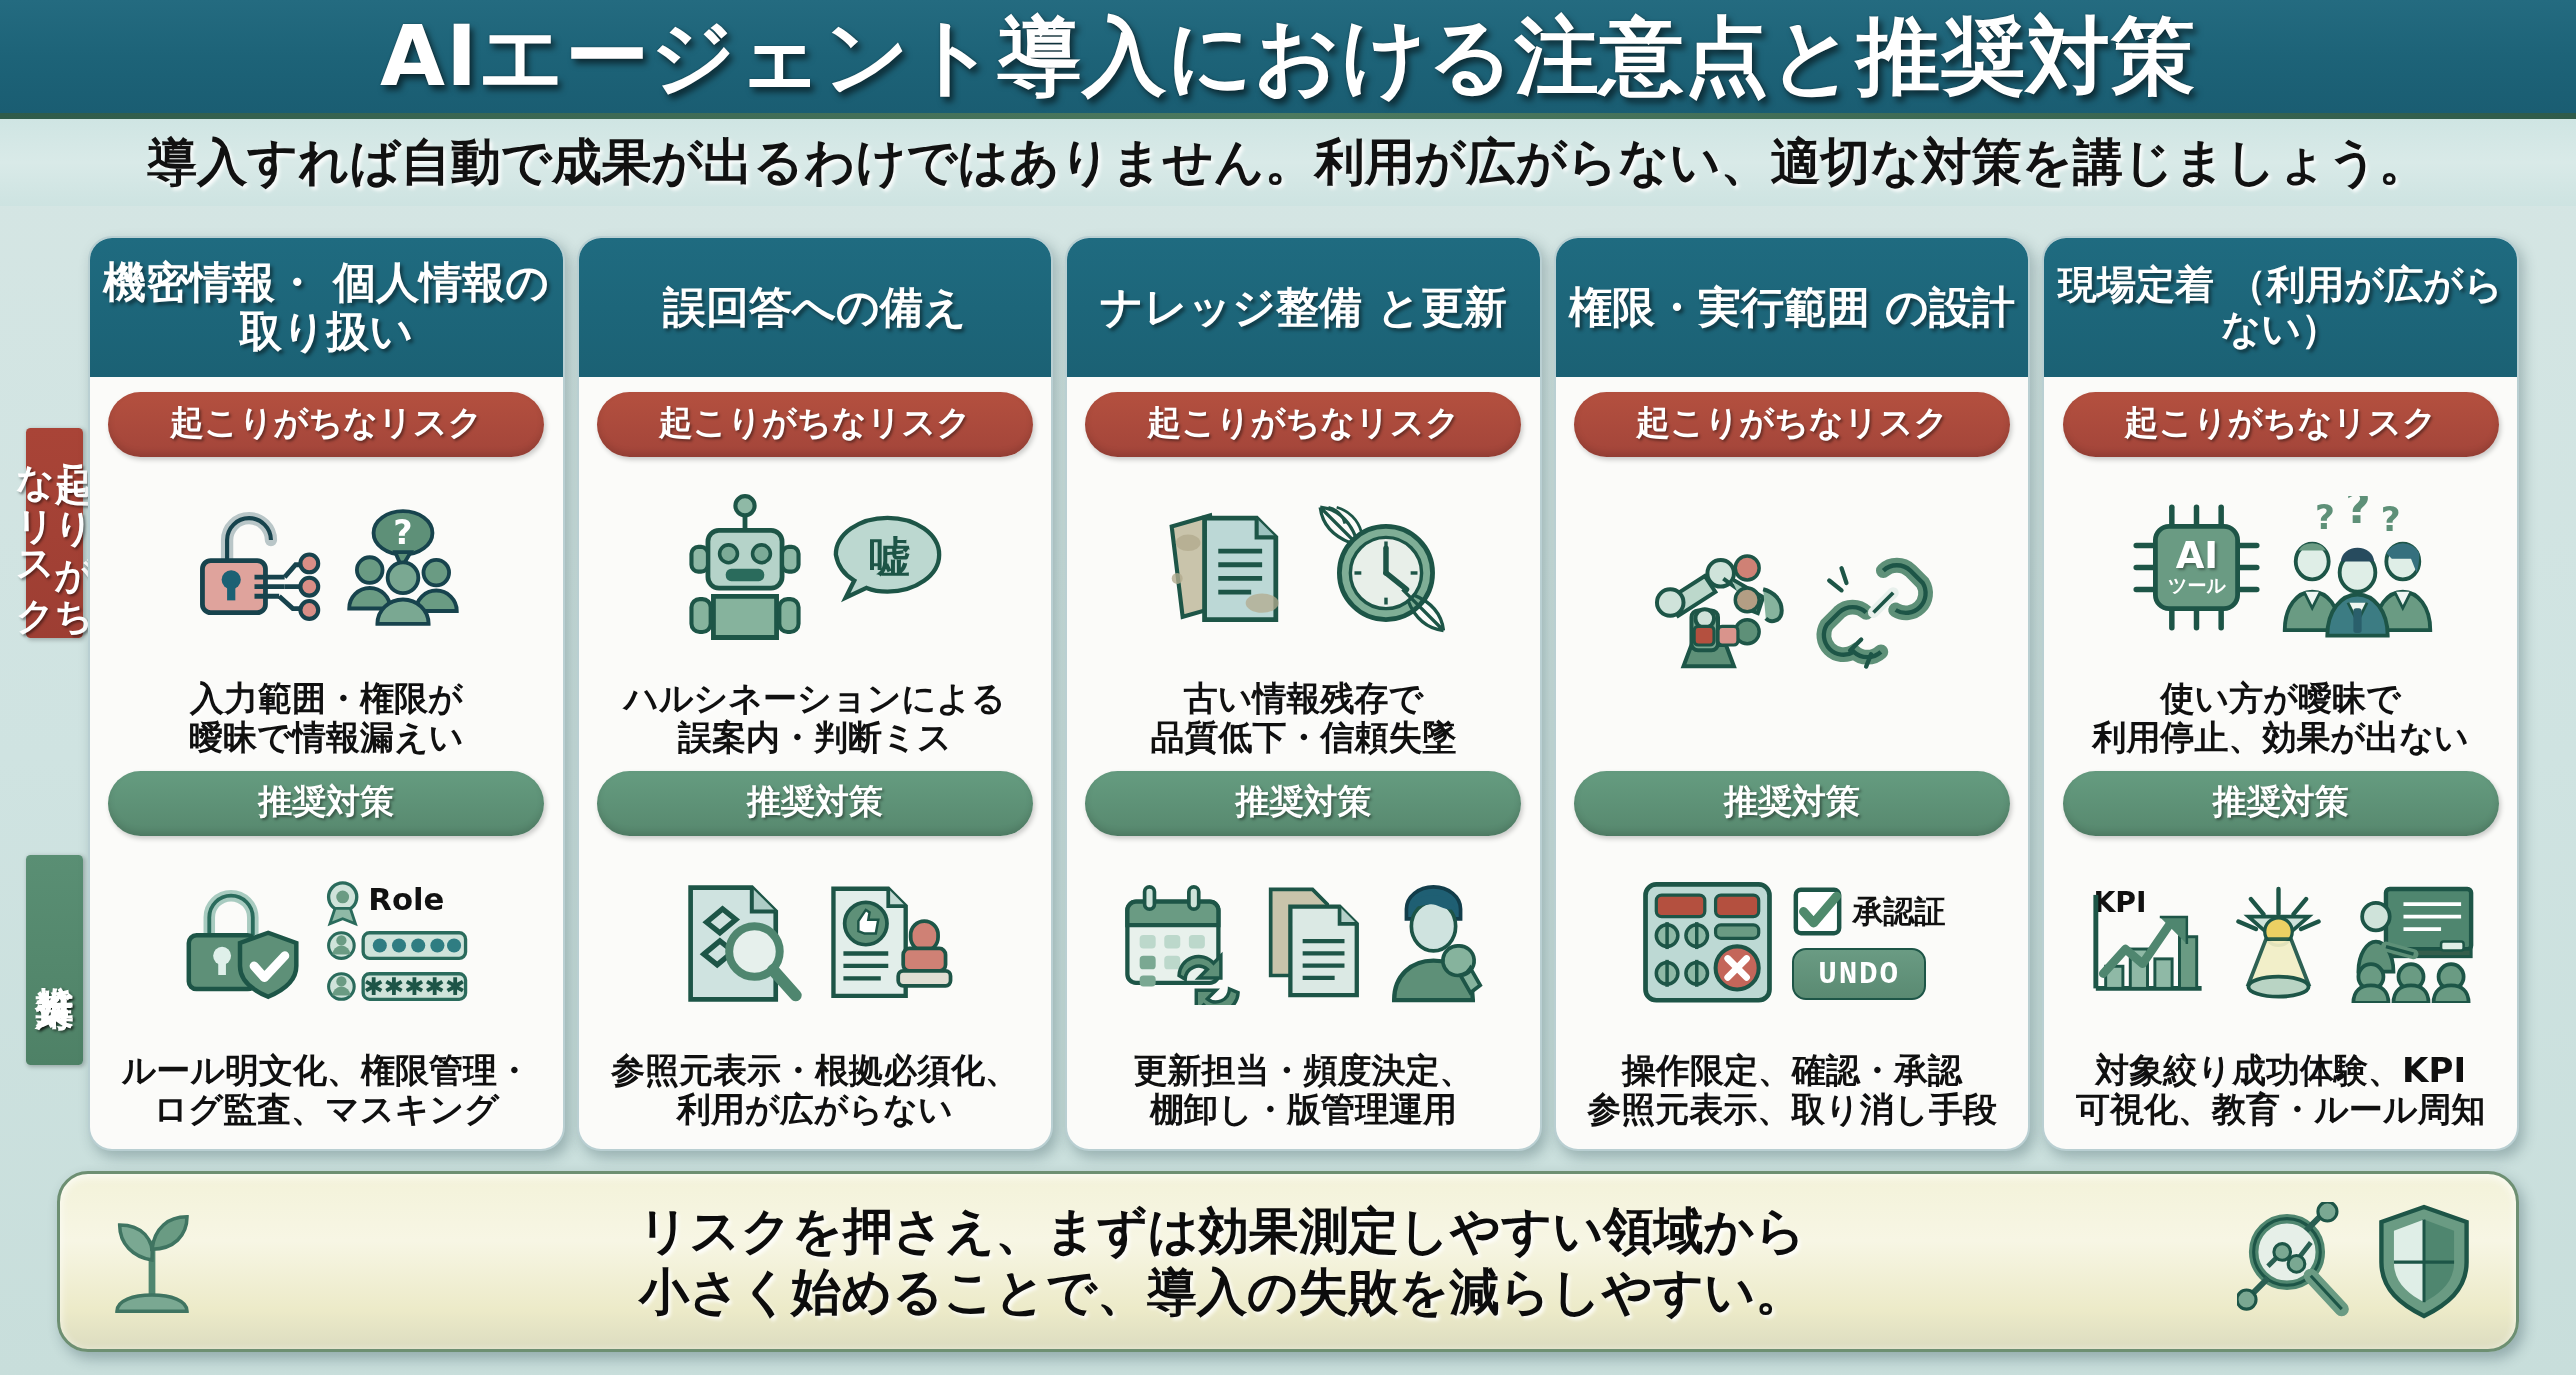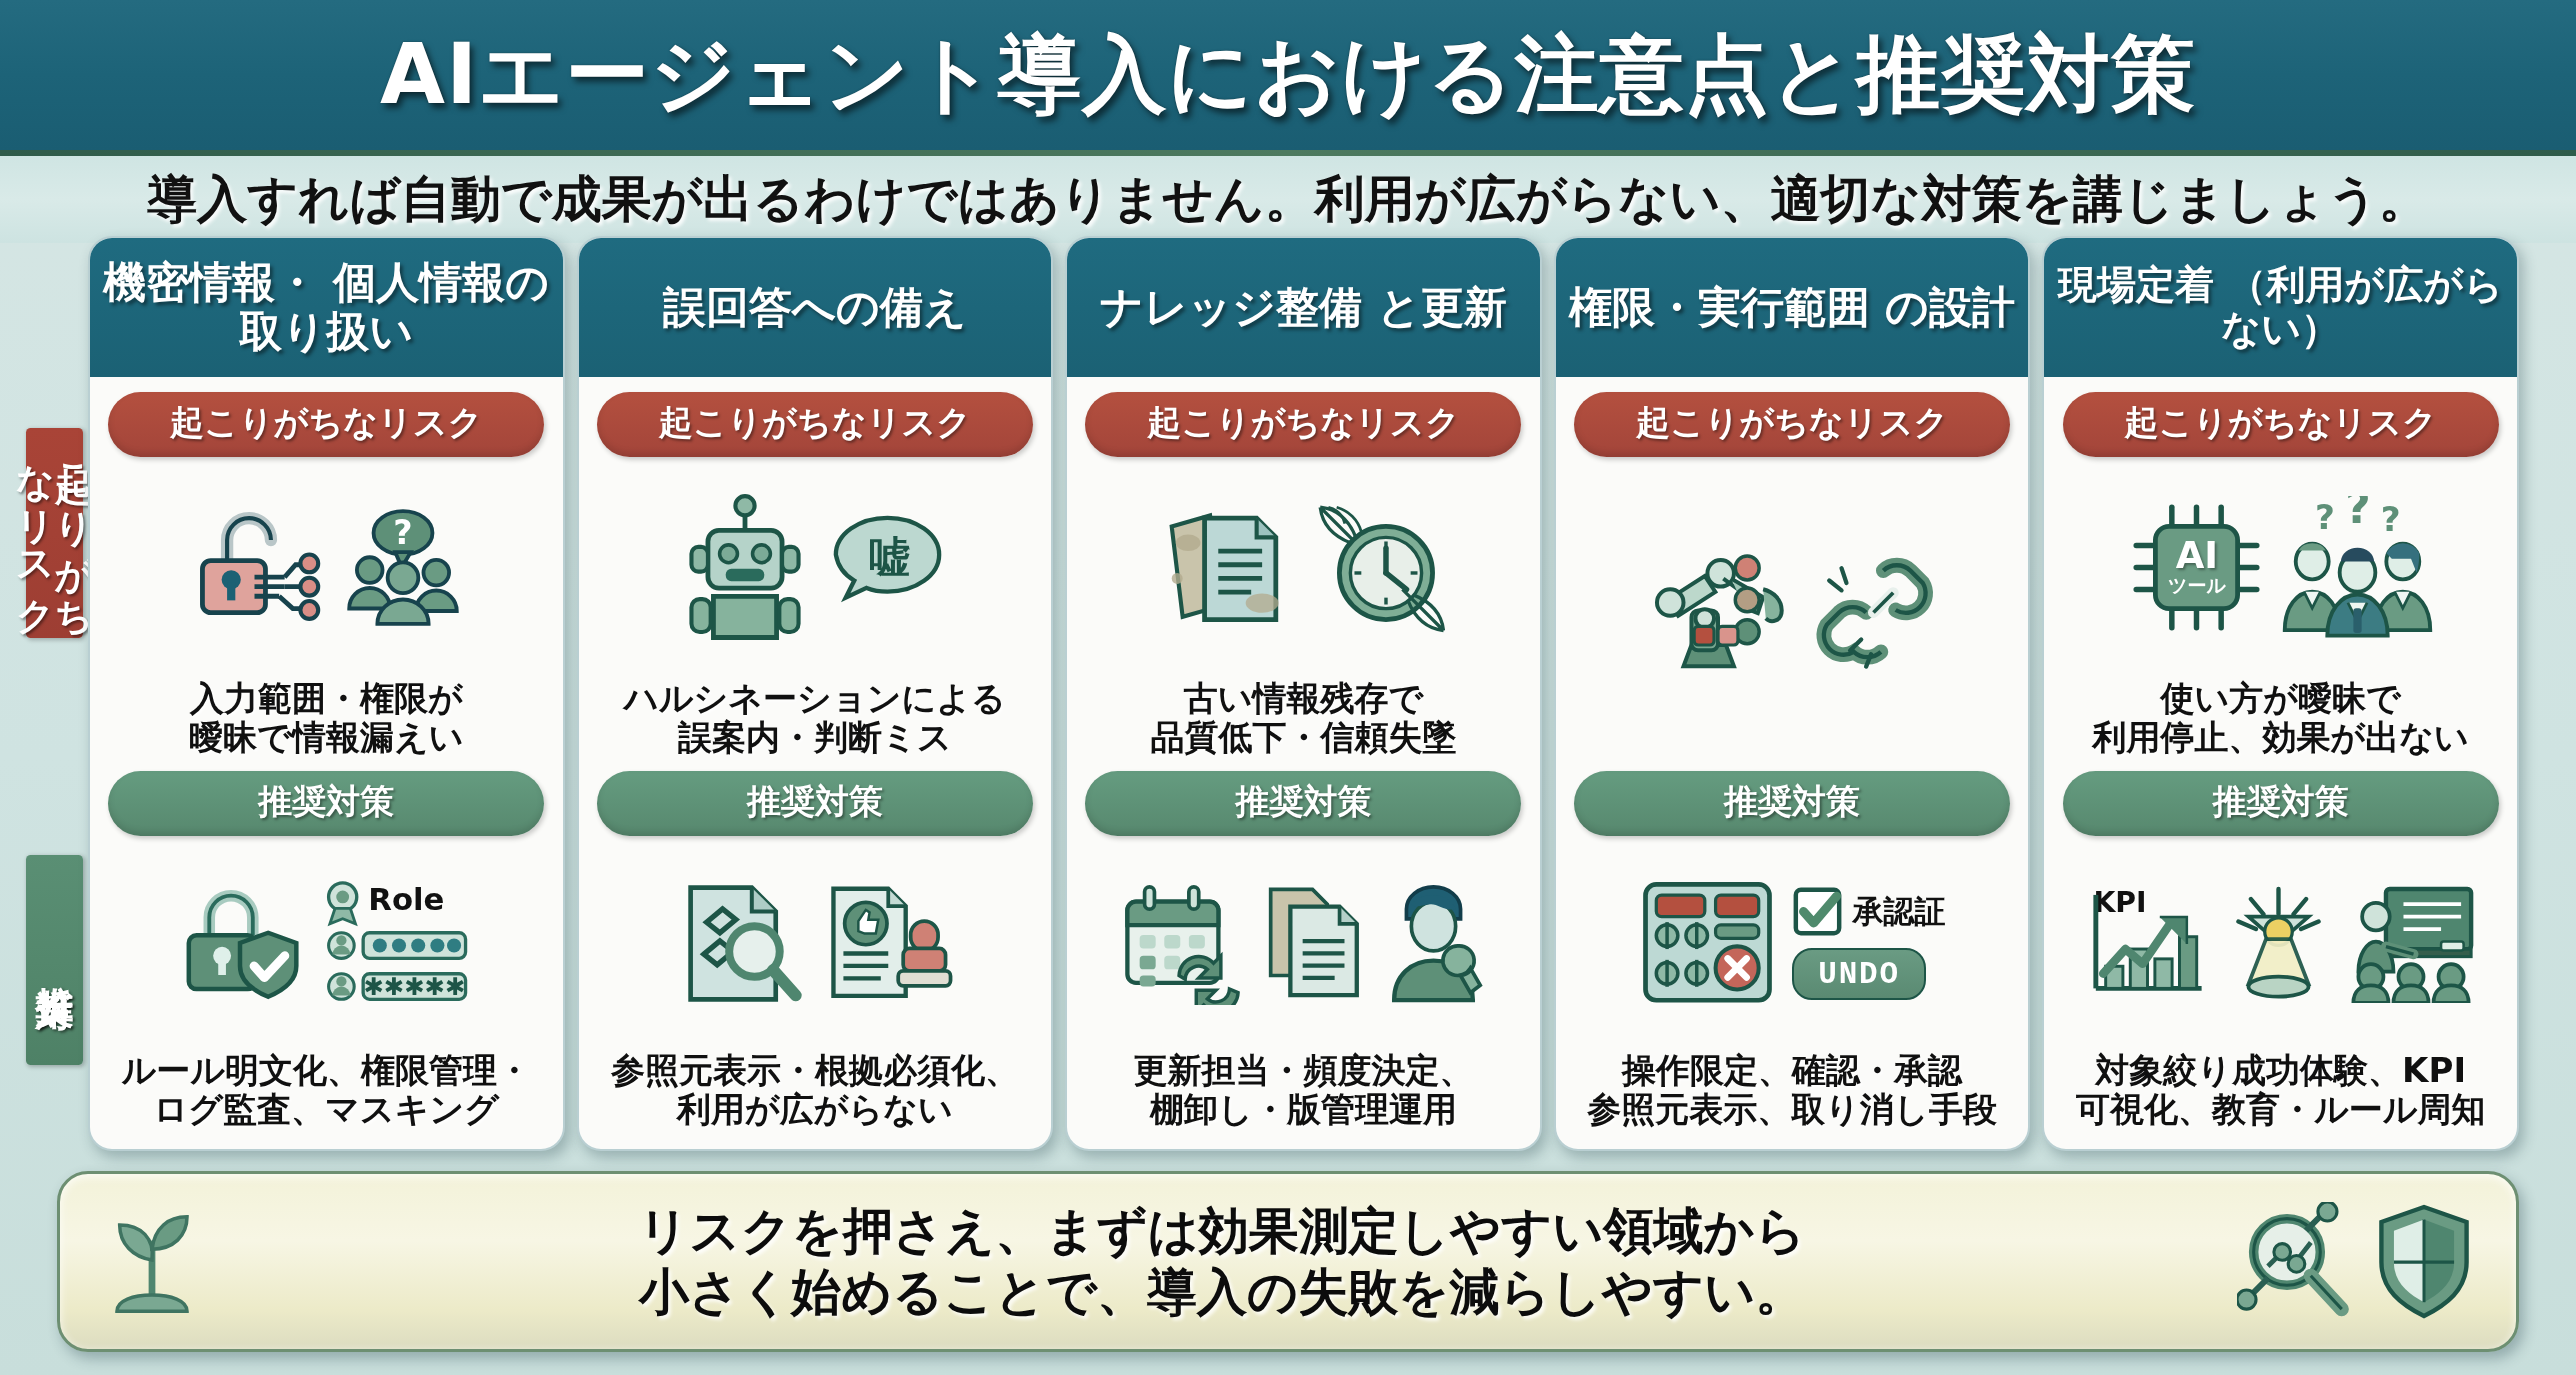--- a/index.html
+++ b/index.html
@@ -5,21 +5,21 @@
   * { box-sizing: border-box; margin: 0; padding: 0; }
   html, body { width: 2576px; height: 1376px; overflow: hidden; }
   body {
     font-family: "DejaVu Sans", "Liberation Sans", sans-serif;
     background: linear-gradient(180deg,#d6e6e4 0%,#cfe3e1 55%,#c8dedb 100%);
     position: relative;
   }
 
   
   #header {
-    height: 156px;
+    height: 119px;
     background: linear-gradient(180deg,#246b80 0%,#1d6378 50%,#1a5d72 100%);
     display: flex; align-items: center; justify-content: center;
     border-bottom: 6.4px solid #16505f;
     position: relative;
   }
   #header::after{
     content:""; position:absolute; left:0; right:0; bottom:-6.4px; height:6.4px;
     background: linear-gradient(90deg,#2f5b4a,#4d7a5f,#2f5b4a);
   }
   #title {
@@ -383,21 +383,21 @@
             <path d="M65 59l14 14M79 59l-14 14" stroke="#fff" stroke-width="5" stroke-linecap="round"></path>
           </svg>
           <div style="display:flex;flex-direction:column;gap:11px;align-items:flex-start;font-family:Liberation Mono, monospace;">
             <div style="display:flex;align-items:center;gap:9.1px;">
               <svg width="51" height="51" viewBox="0 0 40 40">
                 <rect x="3" y="3" width="34" height="34" rx="4" fill="#fff" stroke="#1d5547" stroke-width="3.5"></rect>
                 <path d="M9 20l8 9 18-21" stroke="#4f8a6c" stroke-width="7" fill="none" stroke-linecap="round" stroke-linejoin="round"></path>
               </svg>
               <span style="font-size:31px;font-weight:bold;color:#111;white-space:nowrap;">承認証</span>
             </div>
-            <div style="background:linear-gradient(180deg,#6a9b83,#5a8a72);border:2.7px solid #1d5547;border-radius:20px;padding:6.4px 24px;">
+            <div style="background:linear-gradient(180deg,#6a9b83,#5a8a72);border:2.7px solid #1d5547;border-radius:14px;padding:6.4px 24px;">
               <span style="font-size:31px;font-weight:bold;color:#fff;letter-spacing:1.8px;">UNDO</span>
             </div>
           </div>
         </div>
         <div class="caption">操作限定、確認・承認
 参照元表示、取り消し手段</div>
       </div>
     </div>
   </div>
 

